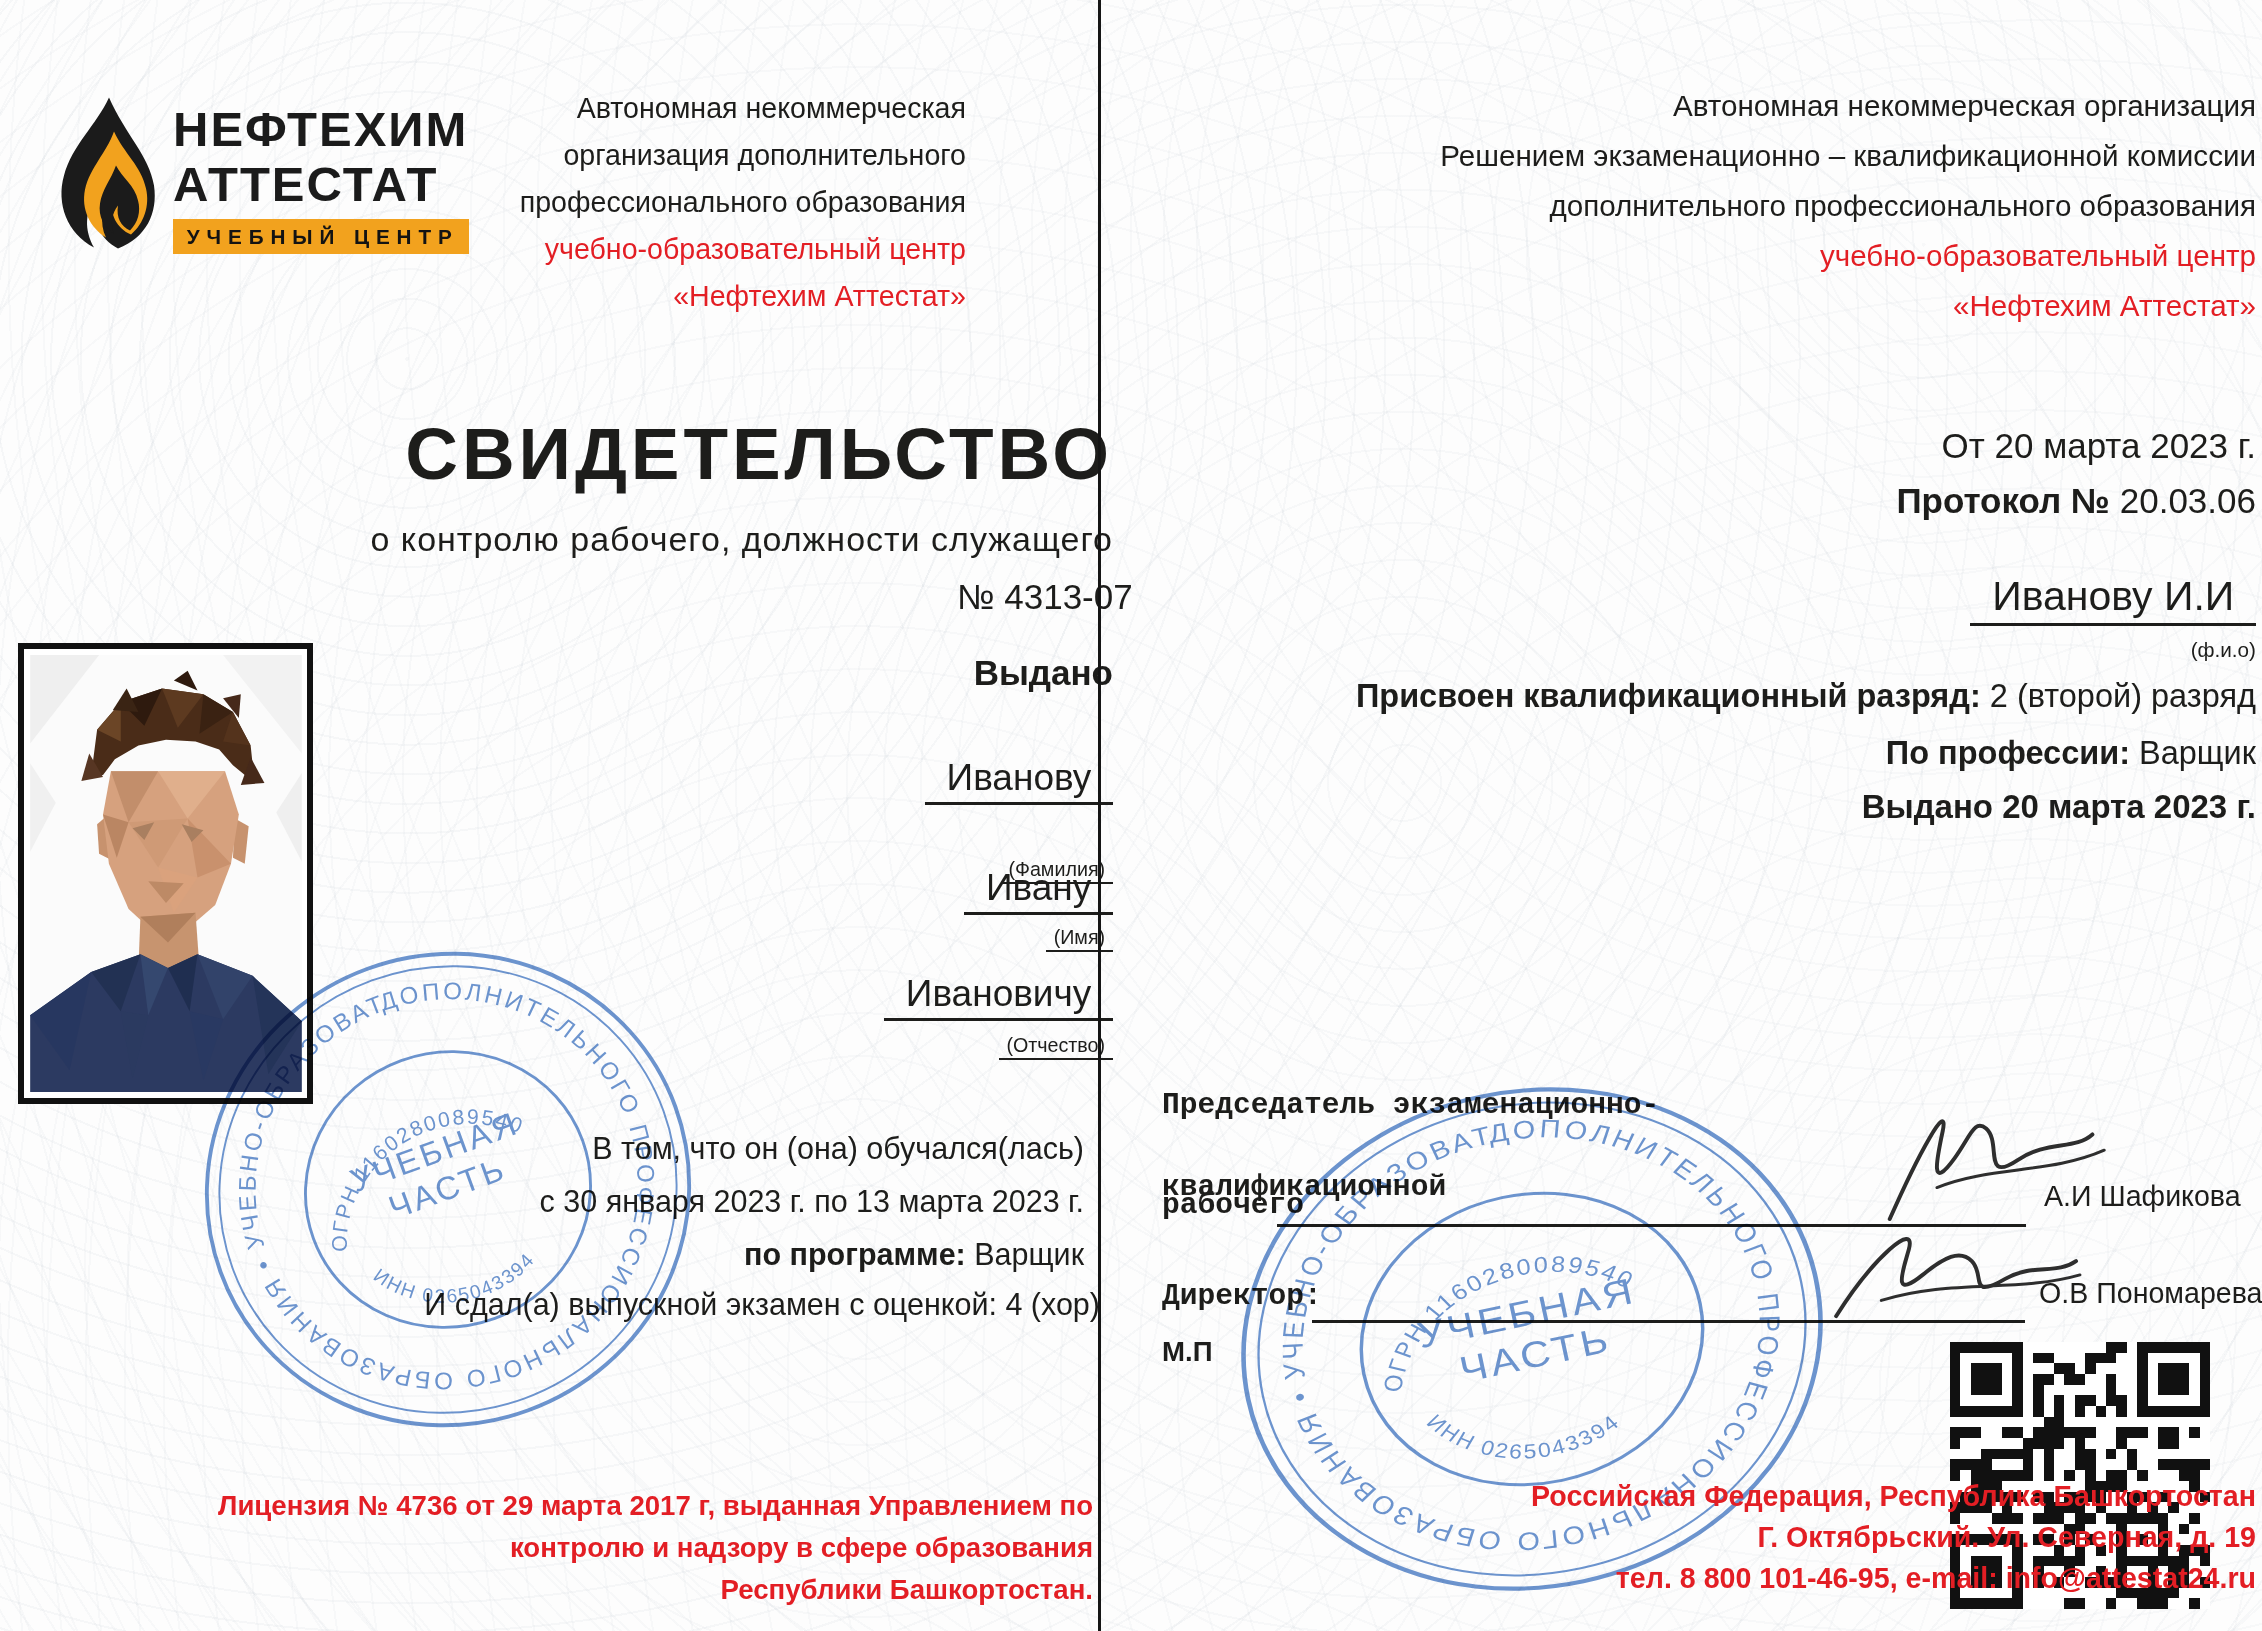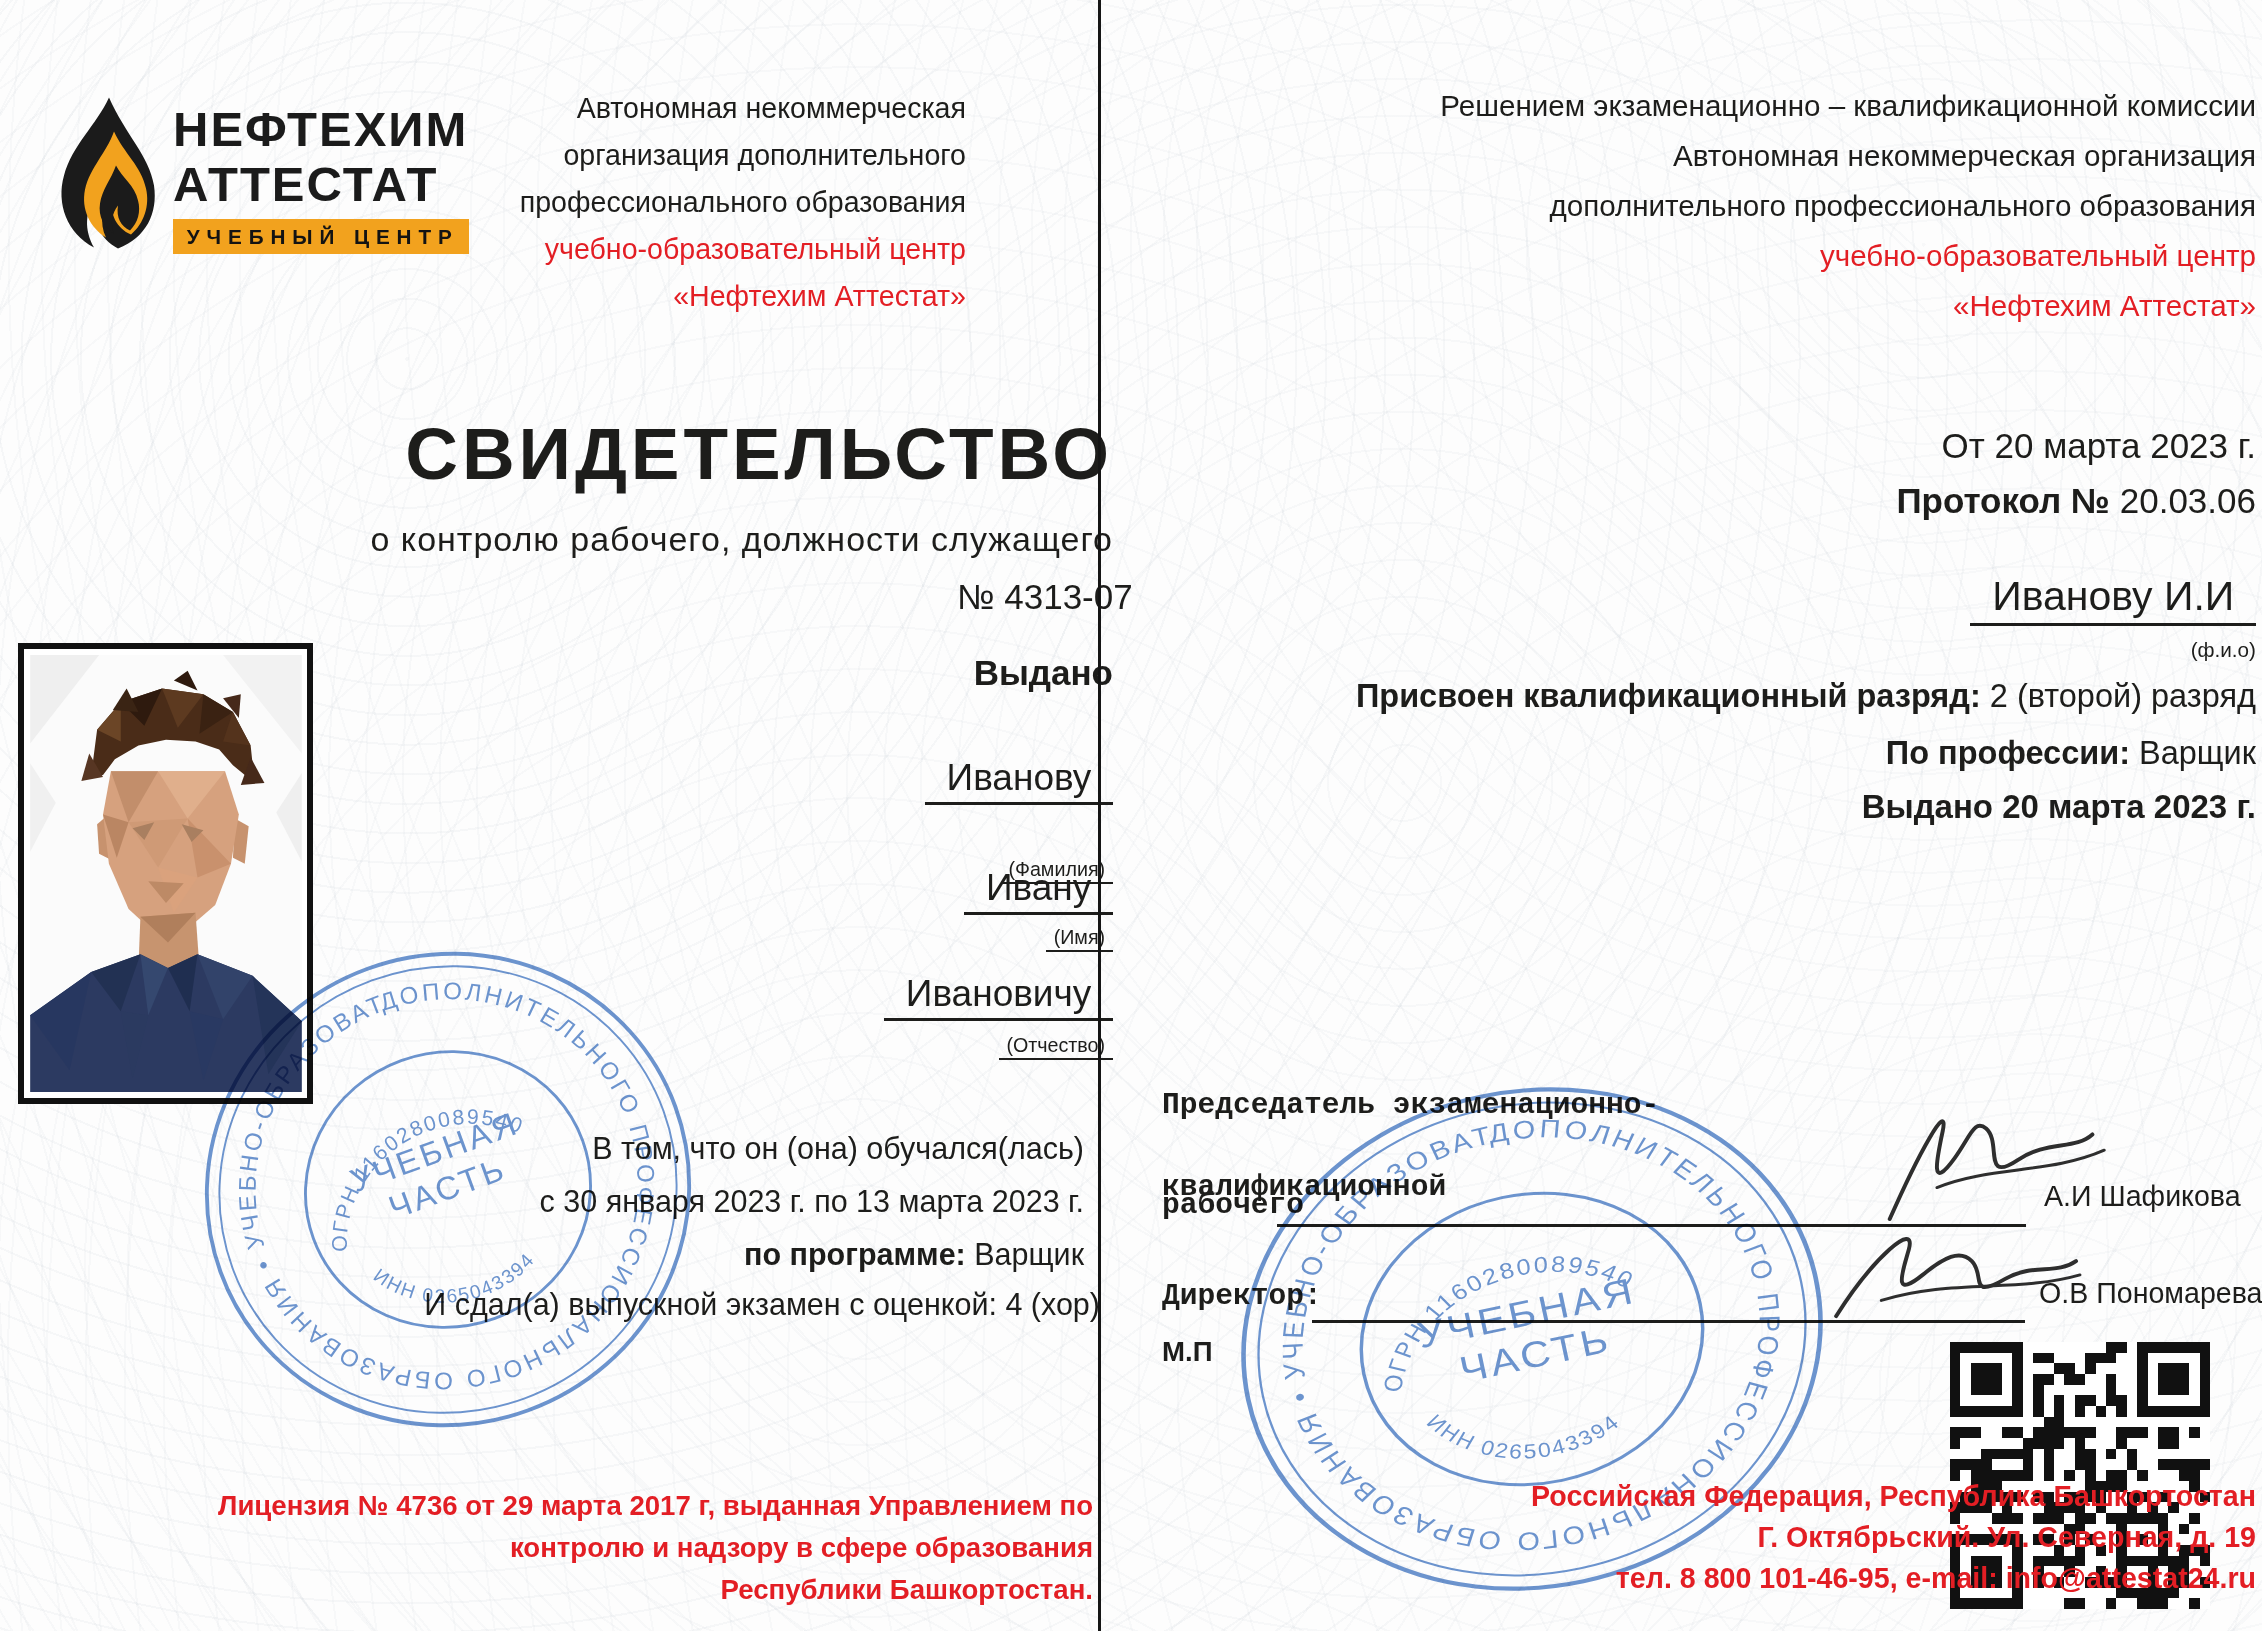--- a/index.html
+++ b/index.html
@@ -184,22 +184,22 @@
         <text x="0" y="10" text-anchor="middle" font-size="34" letter-spacing="3" fill="#4d7ec6" font-family="Liberation Sans, sans-serif">ЧАСТЬ</text>
       </svg>
     </div>
   </div>
 
   <div class="abs divider"></div>
 
   <div>
 
     <div class="abs ctr" style="left:1113px;top:81px;width:1143px;">
+      <div class="rp-head-line">Автономная некоммерческая организация</div>
       <div class="rp-head-line">Решением экзаменационно – квалификационной комиссии</div>
-      <div class="rp-head-line">Автономная некоммерческая организация</div>
       <div class="rp-head-line">дополнительного профессионального образования</div>
       <div class="rp-head-line red">учебно-образовательный центр</div>
       <div class="rp-head-line red">«Нефтехим Аттестат»</div>
     </div>
 
     <div class="abs ctr docnum" style="left:1113px;top:426px;width:1143px;">От 20 марта 2023 г.</div>
     <div class="abs ctr docnum" style="left:1113px;top:481px;width:1143px;">
       <span class="bold">Протокол №</span>
       <span>20.03.06</span>
     </div>

